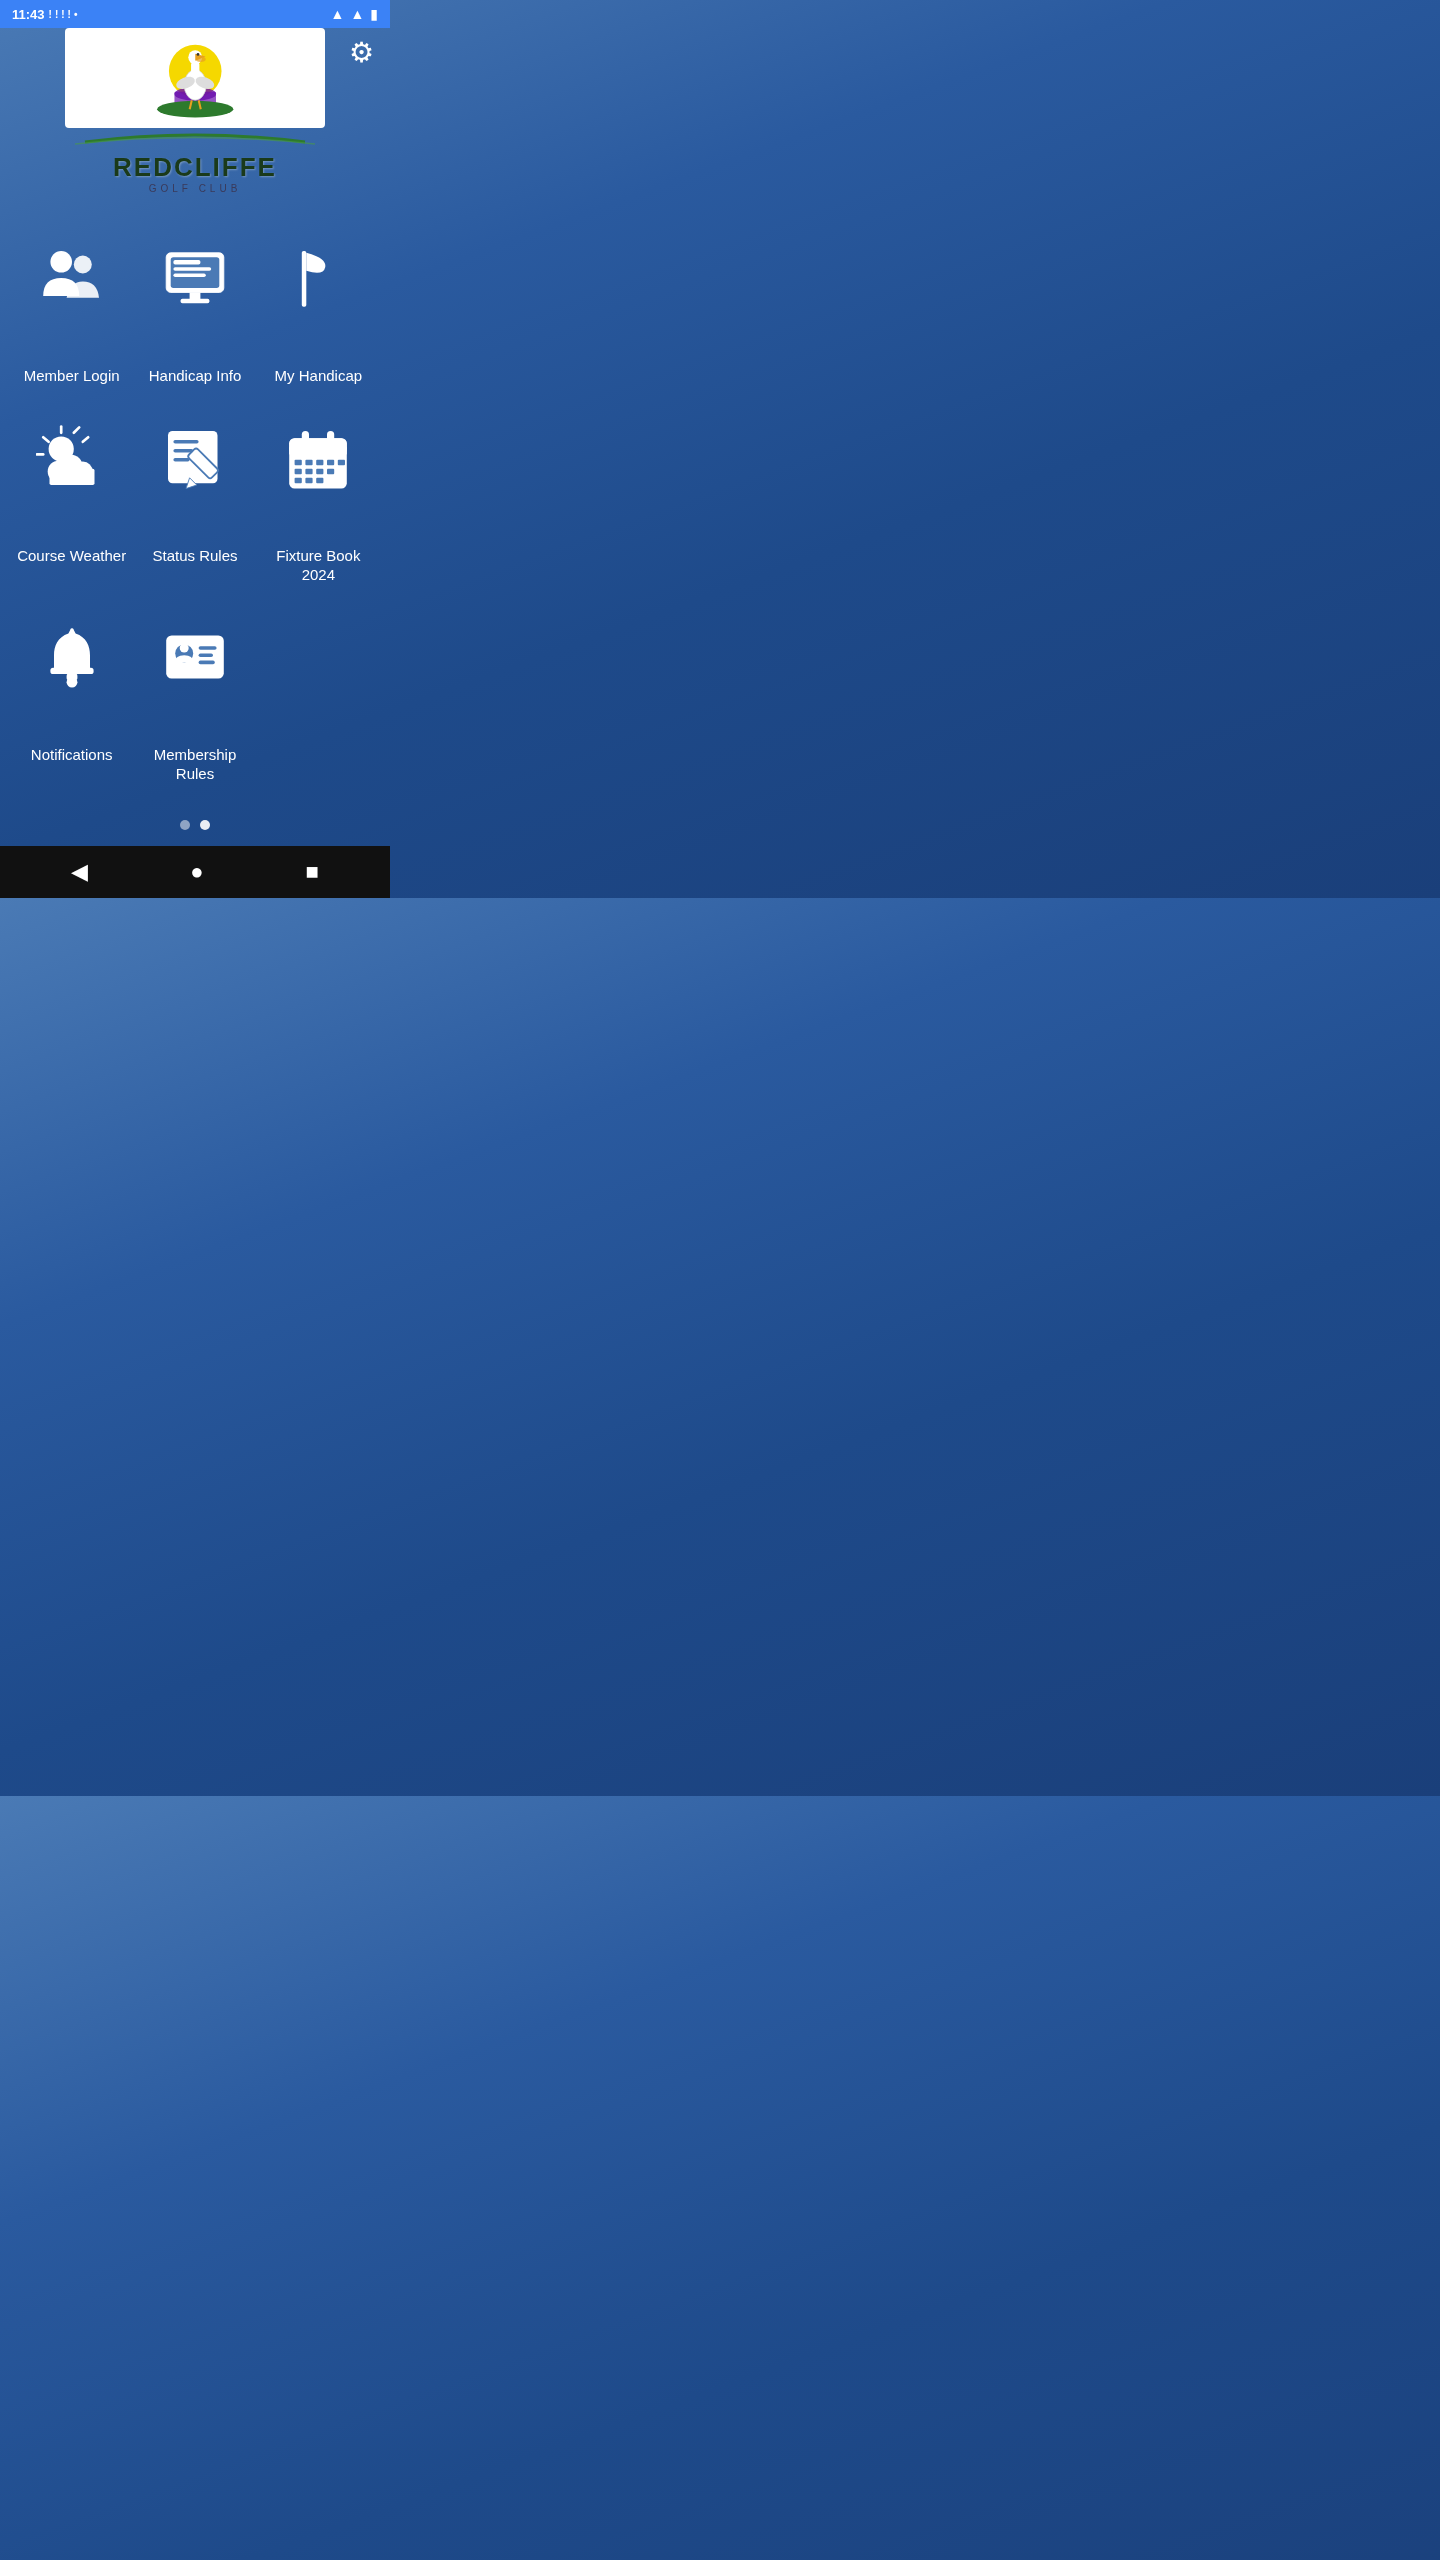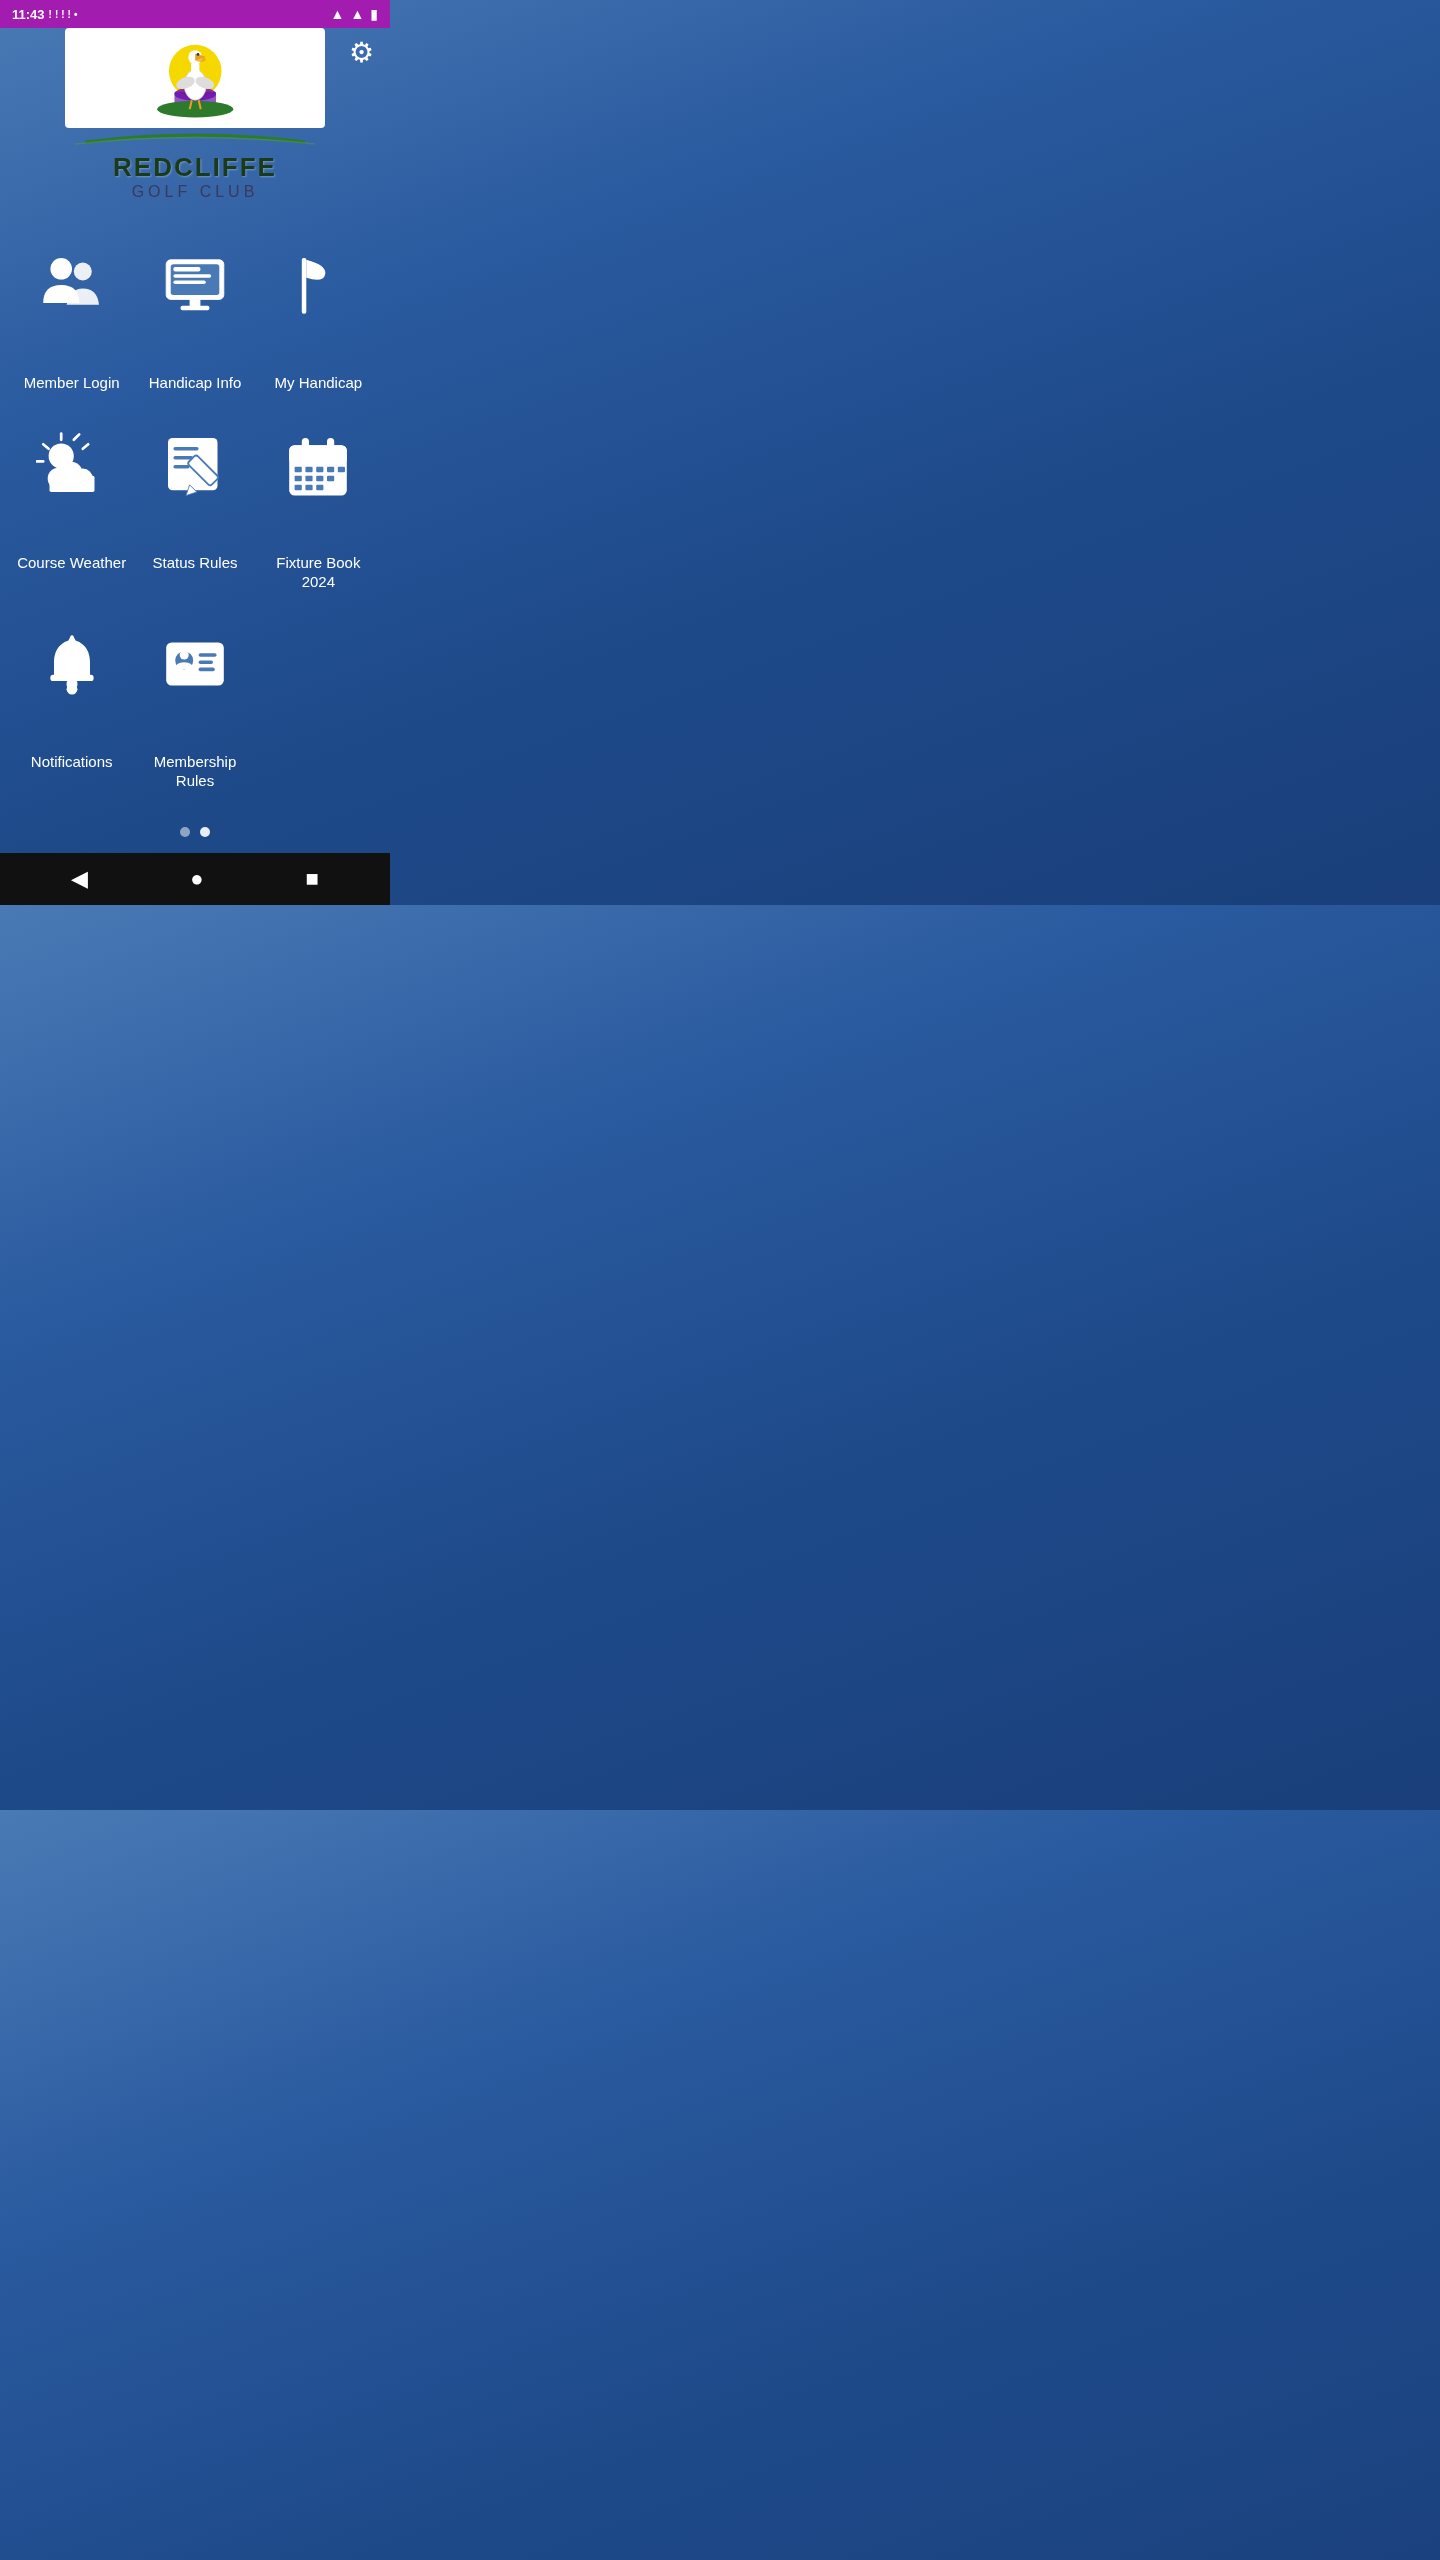--- a/index.html
+++ b/index.html
@@ -10,21 +10,21 @@
       min-height: 844px;
       background: linear-gradient(160deg, #4a7ab5 0%, #2a5a9f 30%, #1e4a8a 60%, #1a3f7a 100%);
       font-family: 'Arial', sans-serif;
       color: white;
       position: relative;
       overflow-x: hidden;
     }
 
     
     .status-bar {
-      background: #a21caf;
+      background: #3b82f6;
       display: flex;
       justify-content: space-between;
       align-items: center;
       padding: 4px 12px;
       height: 28px;
     }
     .status-left {
       display: flex;
       align-items: center;
       gap: 4px;
@@ -86,21 +86,21 @@
       margin-top: 6px;
     }
     .club-name-main {
       font-size: 26px;
       font-weight: 900;
       color: #1a3a1a;
       letter-spacing: 2px;
       text-shadow: 1px 1px 2px rgba(255,255,255,0.3);
     }
     .club-name-sub {
-      font-size: 16px;
+      font-size: 10px;
       font-weight: 400;
       color: #3a3a5a;
       letter-spacing: 4px;
       text-align: center;
     }
 
     
     .grid {
       display: grid;
       grid-template-columns: repeat(3, 1fr);

